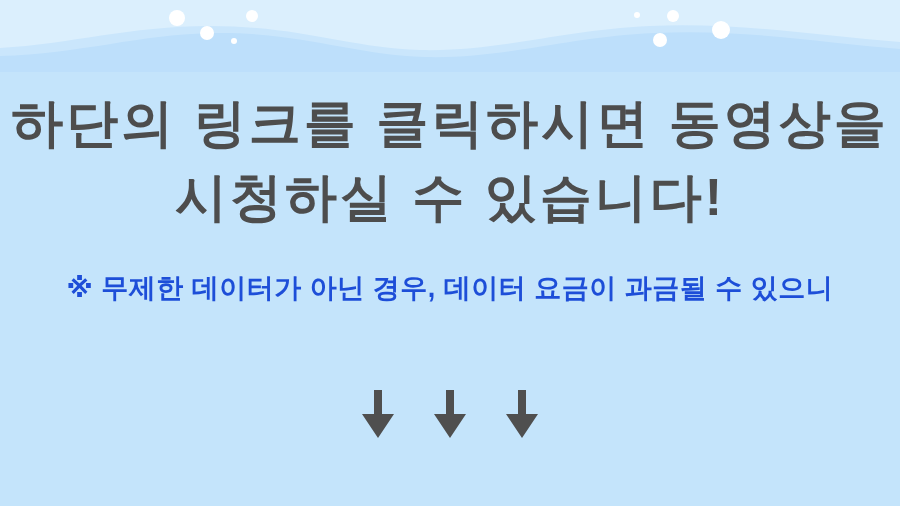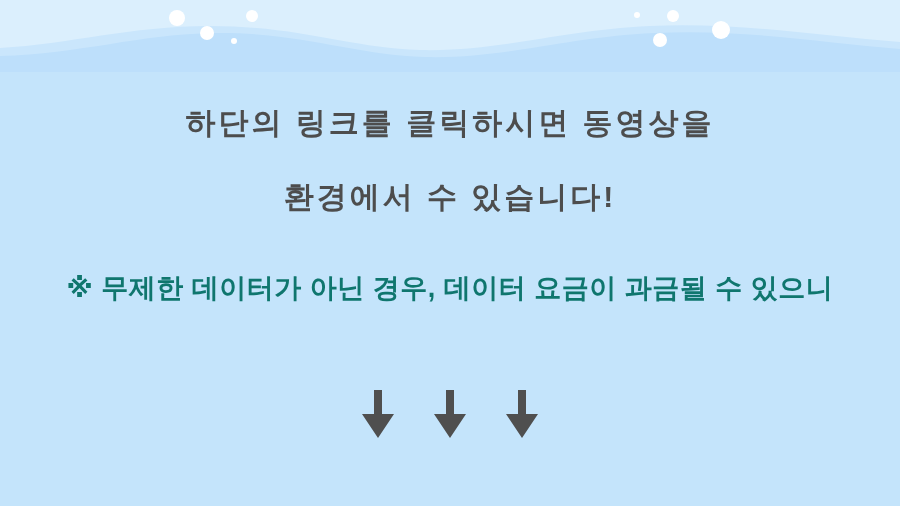--- a/index.html
+++ b/index.html
@@ -40,37 +40,37 @@
   
   #headline {
     position: absolute;
     left: 0;
     top: 86px;
     width: 900px;
     text-align: center;
   }
   .headline-line {
     color: #4d4d4d;
-    font-size: 30px;
+    font-size: 52px;
     font-weight: bold;
     letter-spacing: 3px;
     line-height: 74px;
     white-space: nowrap;
   }
 
   
   #notice {
     position: absolute;
     left: 0;
     top: 262px;
     width: 900px;
     text-align: center;
   }
   .notice-line {
-    color: #0f766e;
+    color: #1d4ed8;
     font-size: 27px;
     font-weight: bold;
     letter-spacing: 0.5px;
     line-height: 53px;
     white-space: nowrap;
   }
 
   
   #arrows {
     position: absolute;
@@ -107,21 +107,21 @@
         <circle cx="637" cy="15" r="3" fill="#ffffff"></circle>
         <circle cx="673" cy="16" r="6" fill="#ffffff"></circle>
         <circle cx="660" cy="40" r="7" fill="#ffffff"></circle>
         <circle cx="721" cy="30" r="9" fill="#ffffff"></circle>
       </g>
     </svg>
   </div>
 
   <div id="headline">
     <div class="headline-line">하단의 링크를 클릭하시면 동영상을</div>
-    <div class="headline-line">환경에서 수 있습니다!</div>
+    <div class="headline-line">시청하실 수 있습니다!</div>
   </div>
 
   <div id="notice">
     <div class="notice-line">※ 무제한 데이터가 아닌 경우, 데이터 요금이 과금될 수 있으니</div>
   </div>
 
   <div id="arrows">
     <svg class="arrow-icon" viewBox="0 0 36 48">
       <path d="M14 0 H22 V24 H34 L18 48 L2 24 H14 Z" fill="#4f4f4f"></path>
     </svg>

